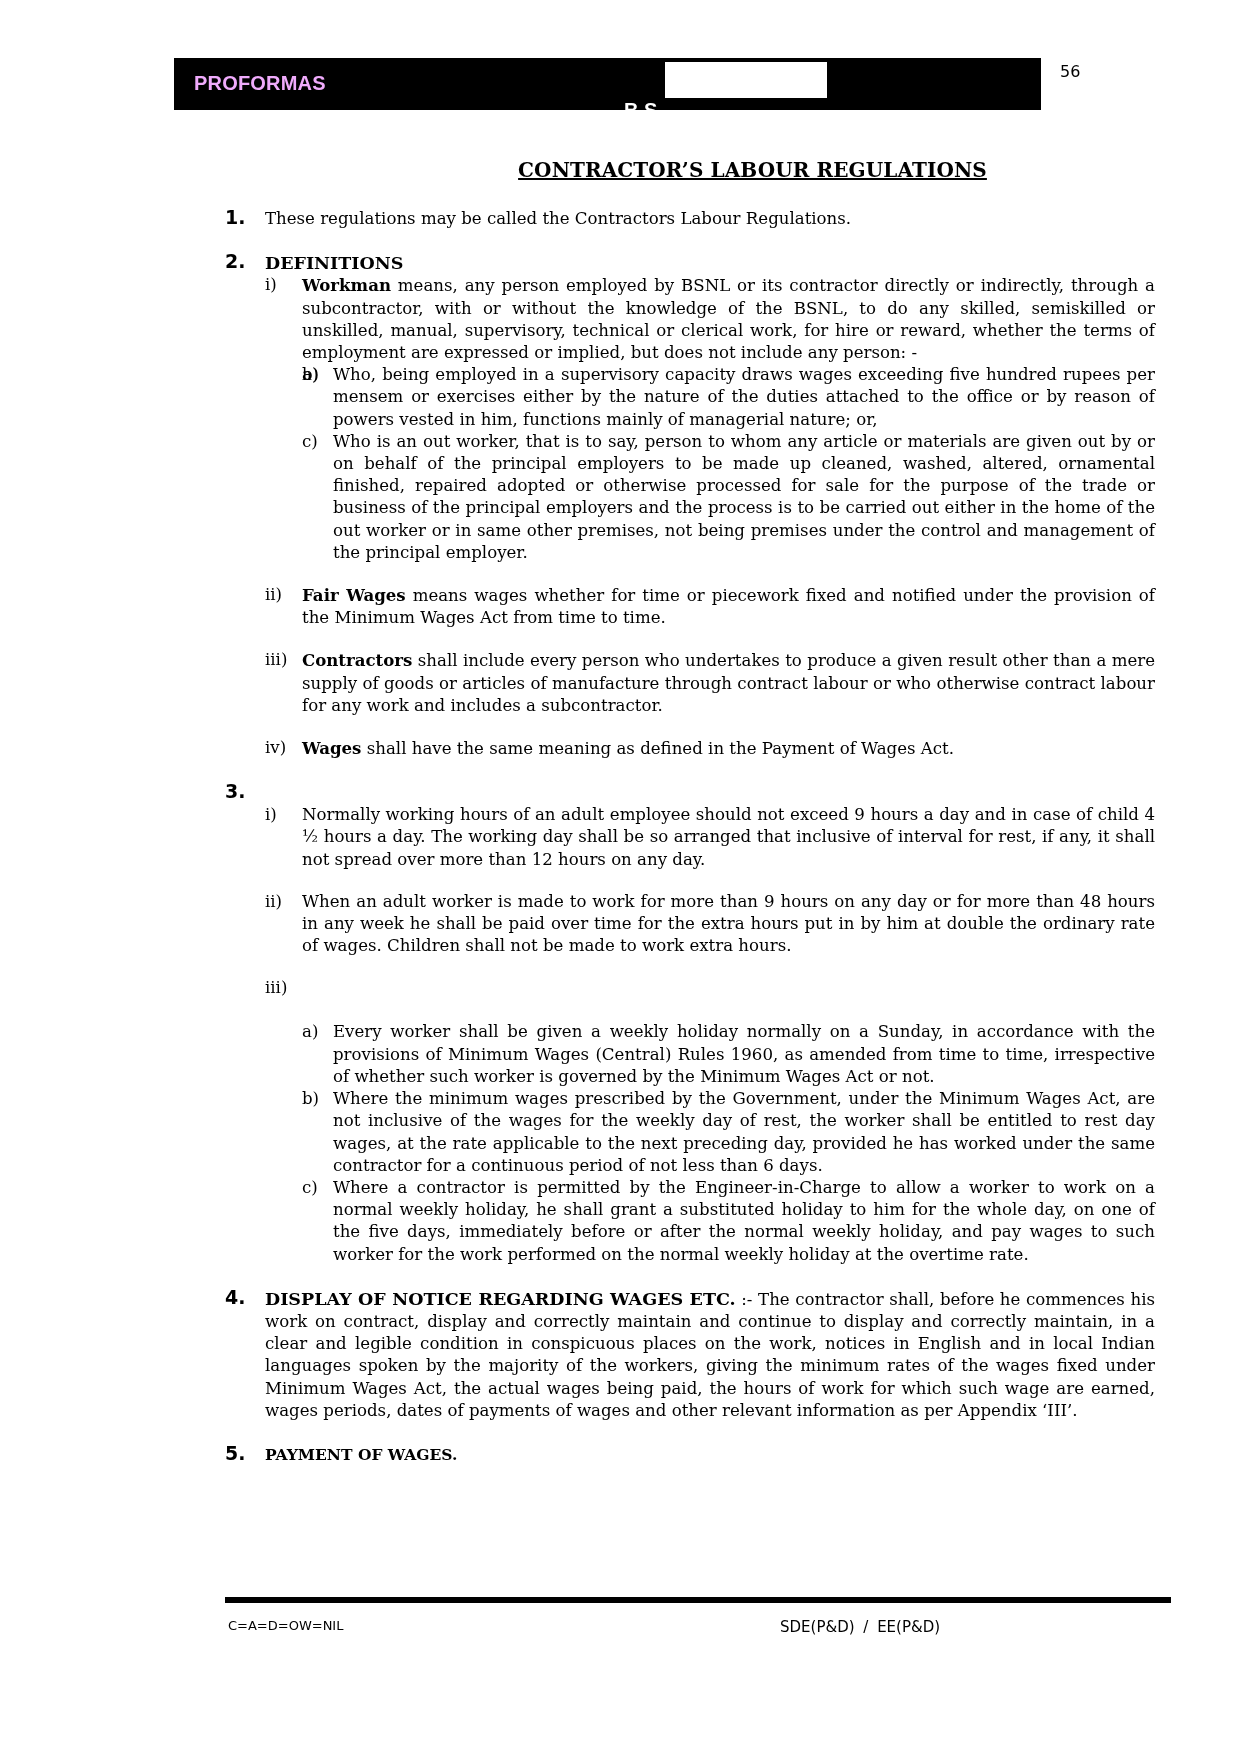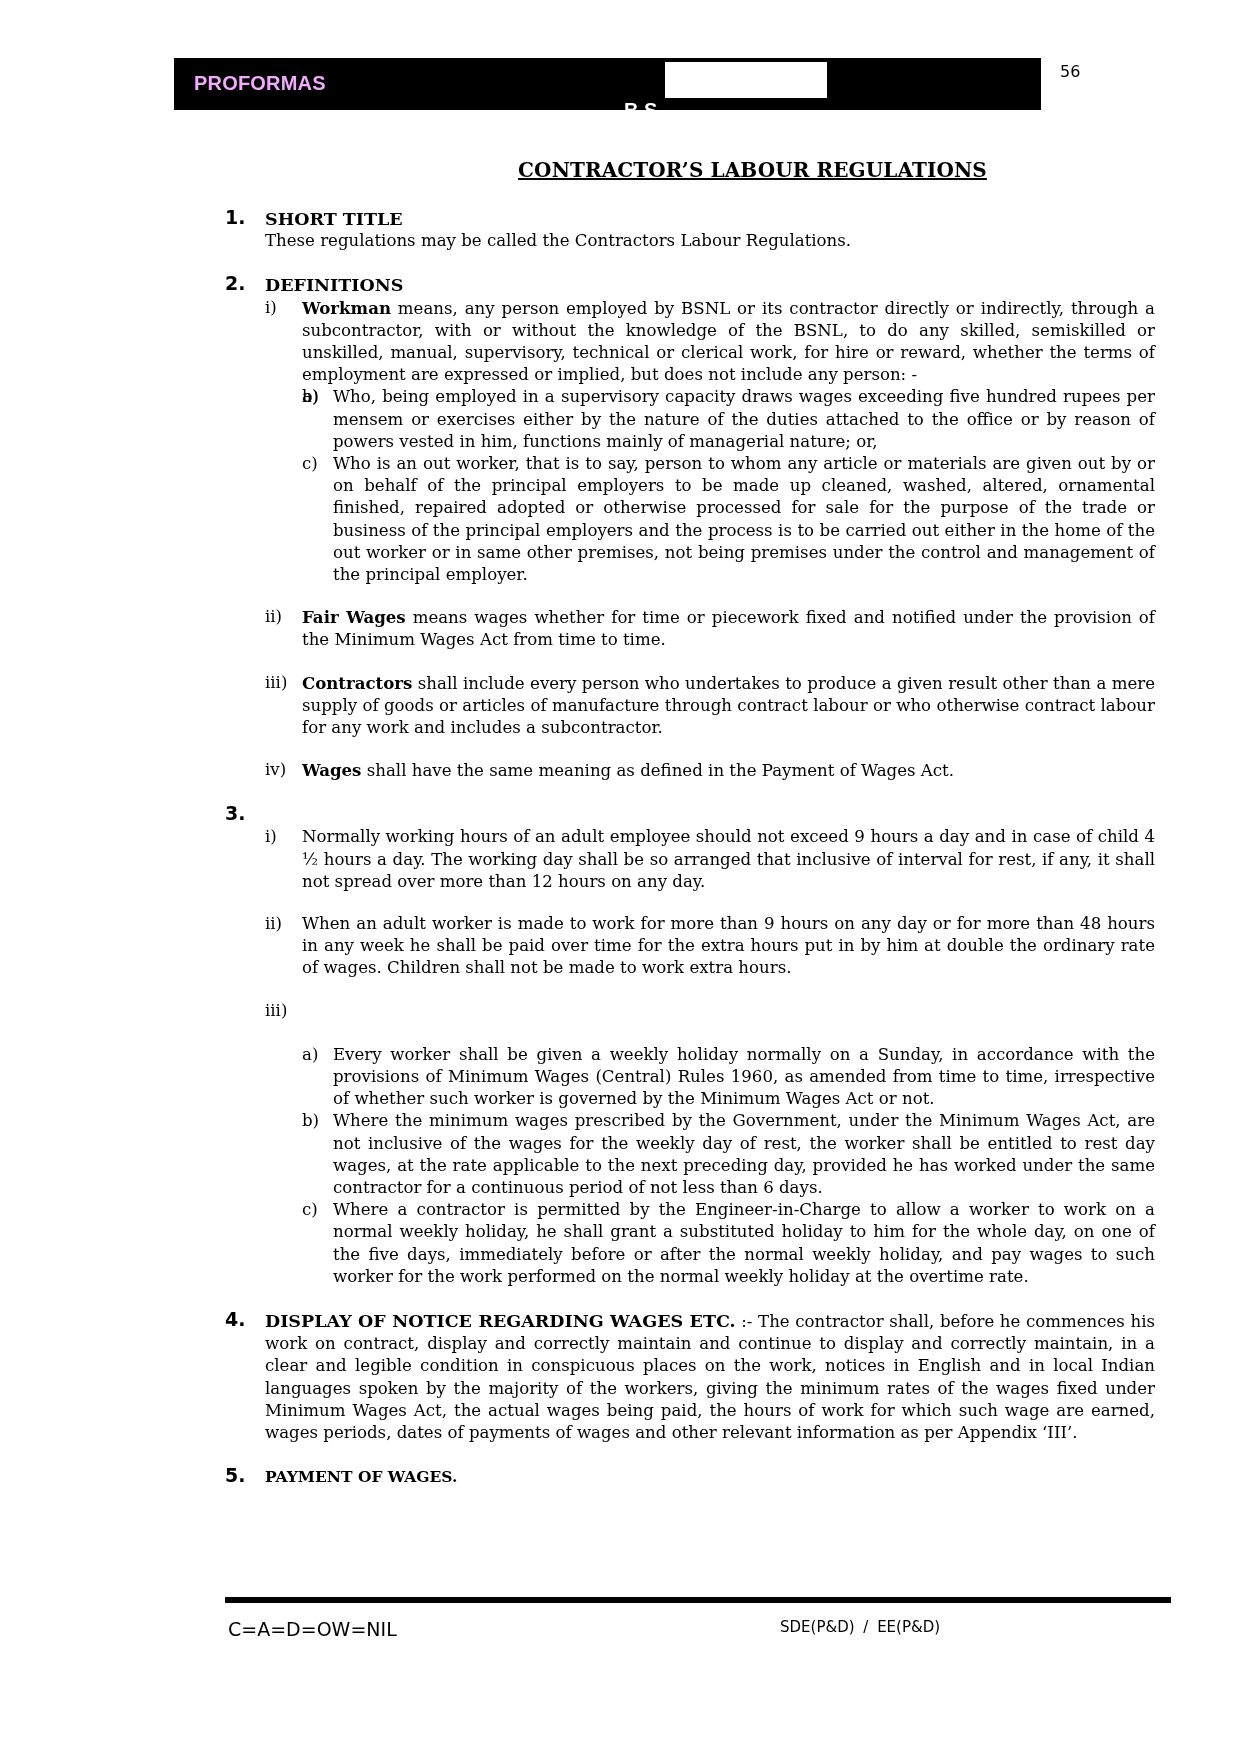--- a/index.html
+++ b/index.html
@@ -24,40 +24,39 @@
   .para { text-align: justify; }
   .item { position: relative; padding-left: 37px; text-align: justify; }
   .item-label { position: absolute; left: 0; top: 0; }
   .sub { position: relative; padding-left: 31px; text-align: justify; }
   .sub-label { position: absolute; left: 0; top: 0; }
   .gap-m { height: 22px; }
   .gap-l { height: 20px; }
   b { font-weight: bold; }
 
   .footer-rule { position: absolute; left: 225px; top: 1597px; width: 946px; height: 6px; background: #000; }
-  .footer-left { position: absolute; left: 228px; top: 1618px; font-family: "DejaVu Sans", sans-serif; font-size: 19px; }
+  .footer-left { position: absolute; left: 228px; top: 1618px; font-family: "DejaVu Sans", sans-serif; font-size: 13px; }
   .footer-right { position: absolute; left: 780px; top: 1618px; font-family: "DejaVu Sans", sans-serif; font-size: 15px; word-spacing: 4px; }
 </style>
 </head>
 <body>
 
 <div class="header-bar">
   <span class="header-left">PROFORMAS</span>
   <span class="header-mid">B S</span>
   <span class="header-redact"></span>
 </div>
 <div class="page-number">56</div>
 
 <div class="doc-title">CONTRACTOR’S LABOUR REGULATIONS</div>
 
 <div class="content">
 
   <div class="section">
     <span class="sec-num">1.</span>
-    <div class="sec-title">SHORT TITLE</div>
     <div class="para">These regulations may be called the Contractors Labour Regulations.</div>
   </div>
 
   <div class="gap-m"></div>
 
   <div class="section">
     <span class="sec-num">2.</span>
     <div class="sec-title">DEFINITIONS</div>
 
     <div class="item">

